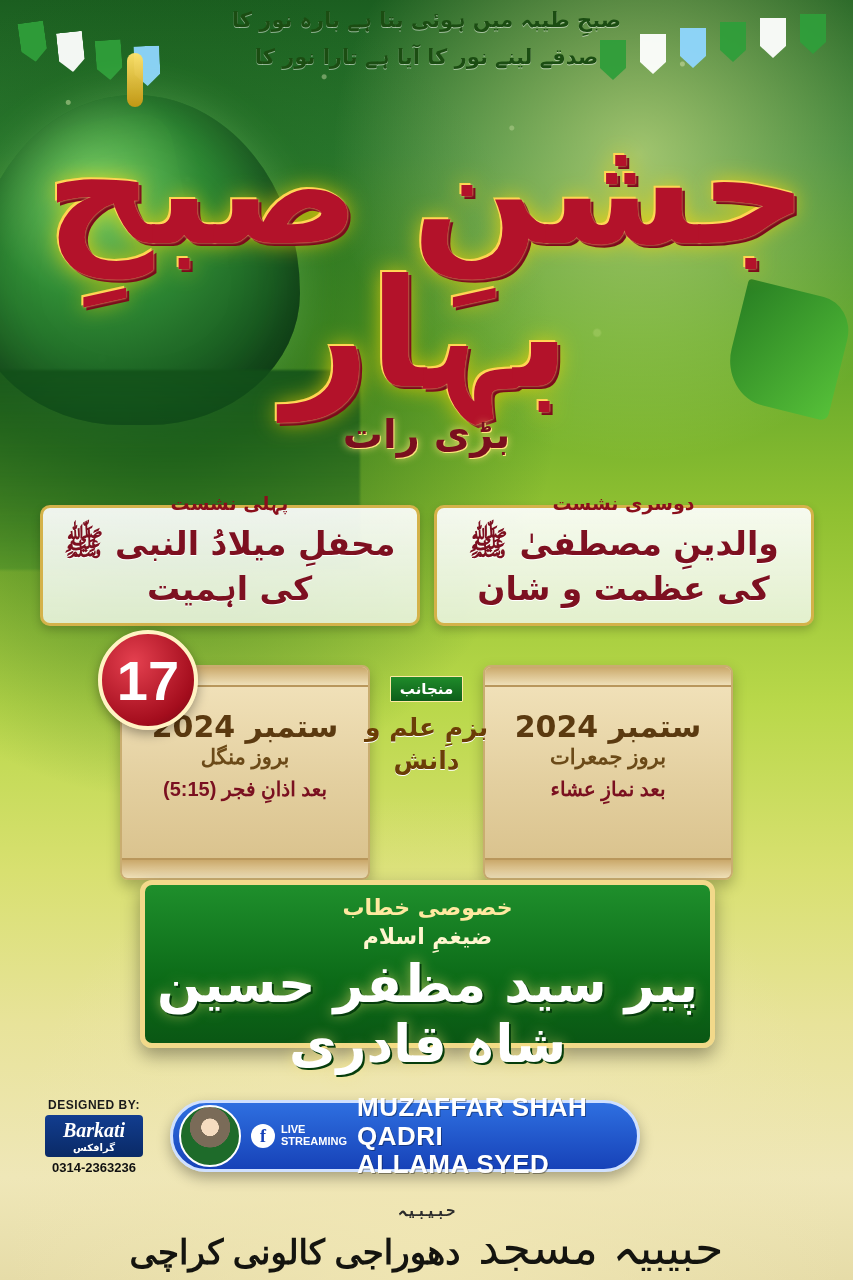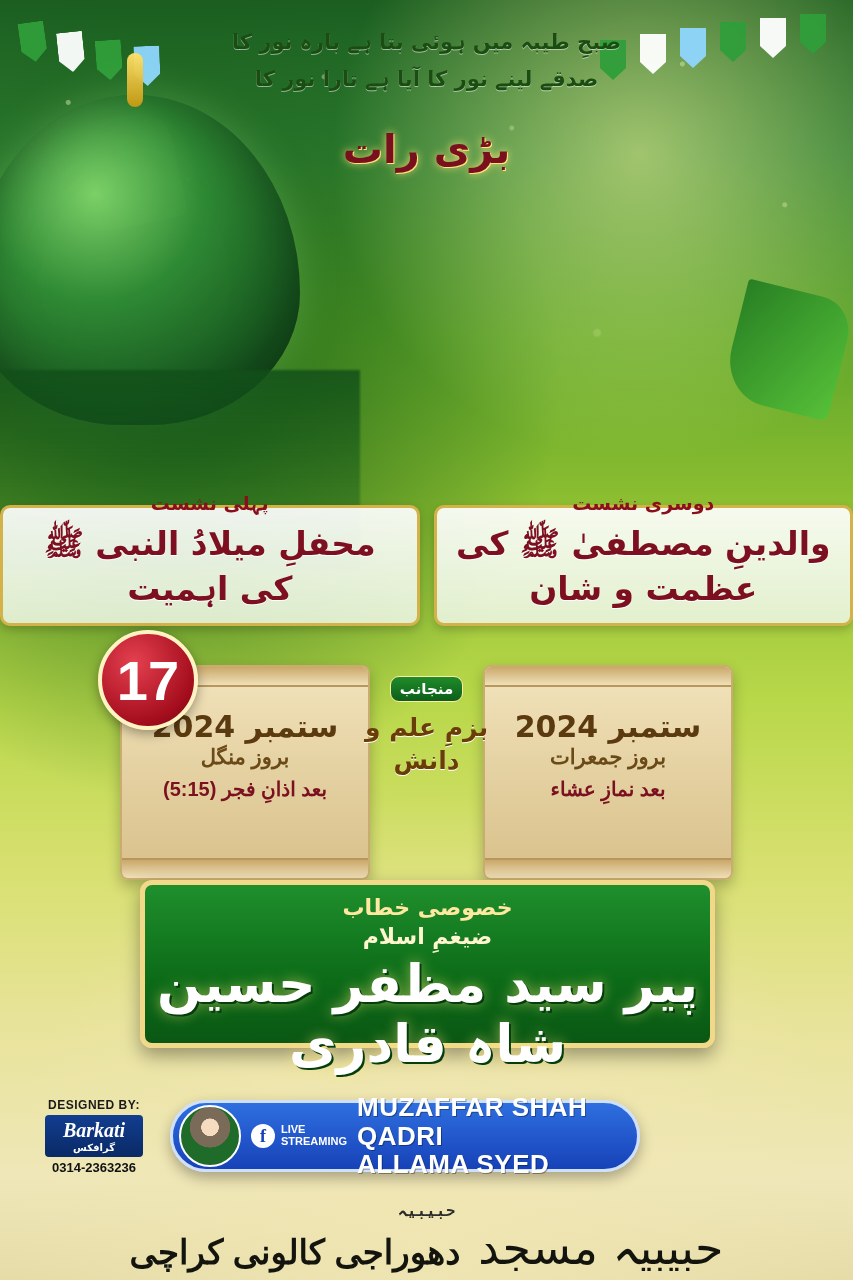--- a/index.html
+++ b/index.html
@@ -52,21 +52,21 @@
   
   .bunting { position:absolute; top:0; left:0; width:100%; height:120px; }
   .flag { position:absolute; width:26px; height:40px; opacity:.95;
     clip-path: polygon(0 0, 100% 0, 100% 70%, 50% 100%, 0 70%); }
   
   .sideflag{ position:absolute; background:linear-gradient(120deg,#1f7a1f,#53c23a); opacity:.9;
     border-radius: 4px 30% 8px 40%; }
 
   
   .top-couplet {
-    position:absolute; top:24px; left:0; width:100%;
+    position:absolute; top:2px; left:0; width:100%;
     text-align:center; color:#1b4d12; direction:rtl;
     font-family:"DejaVu Sans", sans-serif;
     font-size:21px; line-height:1.75; font-weight:bold;
     text-shadow:0 1px 0 rgba(255,255,255,.5);
   }
   .title-wrap{
     position:absolute; top:120px; left:0; width:100%; text-align:center; direction:rtl;
   }
   .title-main{
     font-family:"DejaVu Sans", sans-serif;
@@ -83,21 +83,21 @@
     font-size:40px; font-weight:bold; color:#7a0f1e;
     text-shadow:0 0 8px rgba(255,230,120,.9), 1px 1px 0 #ffe680;
   }
   
   .sessions{
     position:absolute; top:505px; left:0; width:100%;
     display:flex; flex-direction:row-reverse; justify-content:center; gap:14px;
     direction:rtl;
   }
   .session{
-    position:relative; width:420px; padding:14px 10px 12px;
+    position:relative; width:380px; padding:14px 10px 12px;
     background:linear-gradient(180deg, rgba(255,255,255,.92), rgba(235,245,225,.88));
     border:3px solid #d4b24a; border-radius:10px;
     box-shadow:0 4px 10px rgba(0,0,0,.2);
     text-align:center;
   }
   .session .lbl{
     position:absolute; top:-16px; right:50%; transform:translateX(50%);
     font-family:"DejaVu Sans", sans-serif; font-size:19px; font-weight:bold; color:#8a0f1c;
     background:transparent;
   }
@@ -139,21 +139,21 @@
     font-size:56px; display:flex; align-items:center; justify-content:center;
   }
   .badge-16{ right:98px; } .badge-17{ left:98px; }
   .mid-flag{
     position:absolute; left:50%; top:46px; transform:translateX(-50%);
     width:150px; text-align:center; direction:rtl;
   }
   .mid-flag .tag{
     display:inline-block; background:linear-gradient(180deg,#1f8b2a,#0d5e19);
     color:#fff; font-family:"DejaVu Sans", sans-serif; font-weight:bold; font-size:15px;
-    padding:3px 9px; border-radius:9px; border:1px solid #ffe9a3;
+    padding:3px 9px; border-radius:1px; border:1px solid #ffe9a3;
   }
   .mid-flag .t2{
     margin-top:10px; font-family:"DejaVu Sans", sans-serif; font-weight:bold;
     font-size:25px; color:#6b3d06; line-height:1.3; text-shadow:0 1px 0 #fff;
   }
   
   .speaker{
     position:absolute; top:880px; left:140px; width:575px; height:168px;
     background:linear-gradient(180deg,#1f8f2c,#0c6b18 60%,#0a5714);
     border:5px solid #f2d98a; border-radius:12px;
@@ -253,20 +253,21 @@
 
   <div class="dome"></div>
   <div class="dome-base"></div>
 
   <div class="top-couplet">
     <div>صبحِ طیبہ میں ہوئی بتا ہے بارہ نور کا</div>
     <div>صدقے لینے نور کا آیا ہے تارا نور کا</div>
   </div>
 
   <div class="title-wrap">
+    <div class="title-main">جشنِ صبحِ بہار</div>
     <div class="title-sub">بڑی رات</div>
   </div>
 
   <div class="sessions">
     <div class="session">
       <div class="lbl">پہلی نشست</div>
       <div class="txt">محفلِ میلادُ النبی ﷺ کی اہمیت</div>
     </div>
     <div class="session">
       <div class="lbl">دوسری نشست</div>

